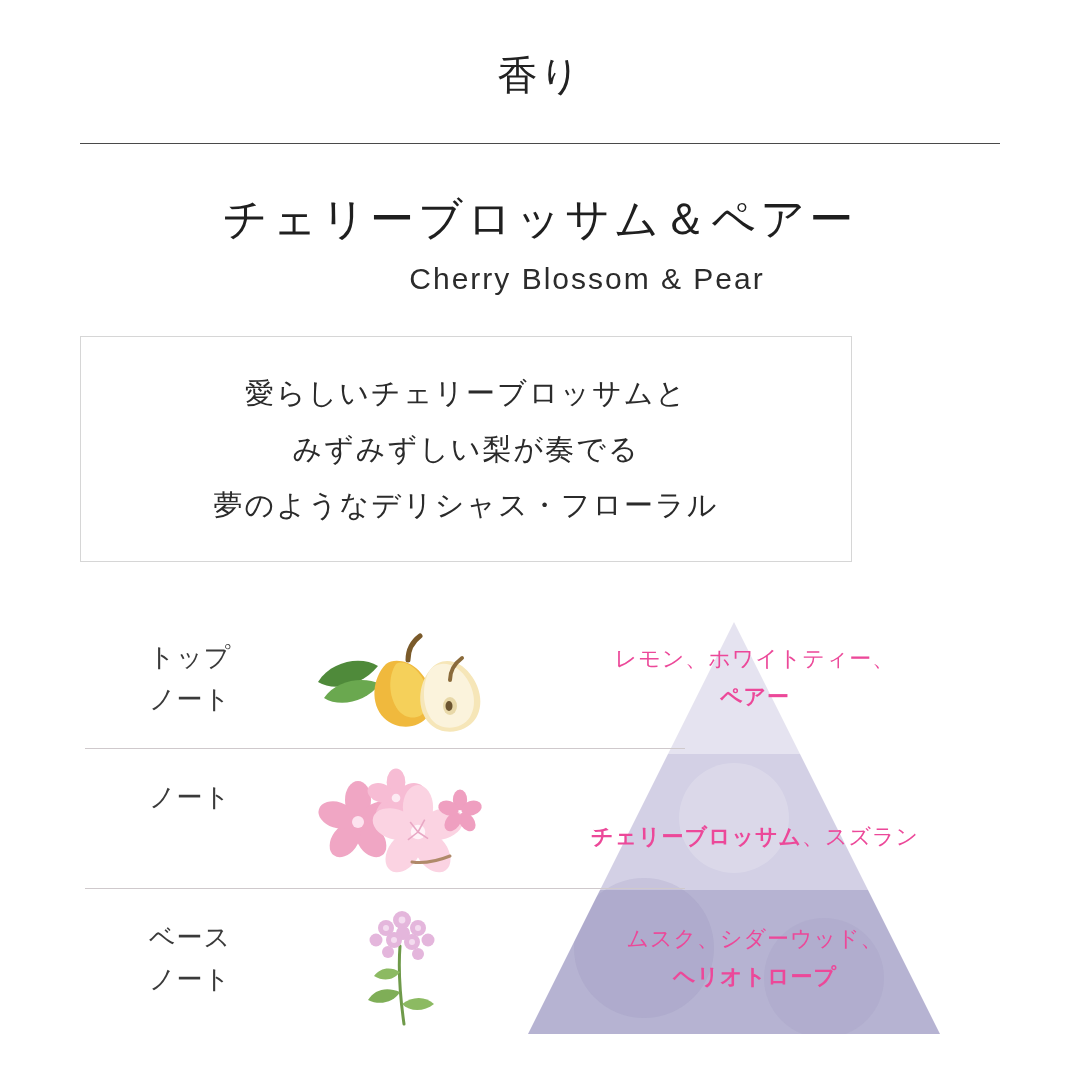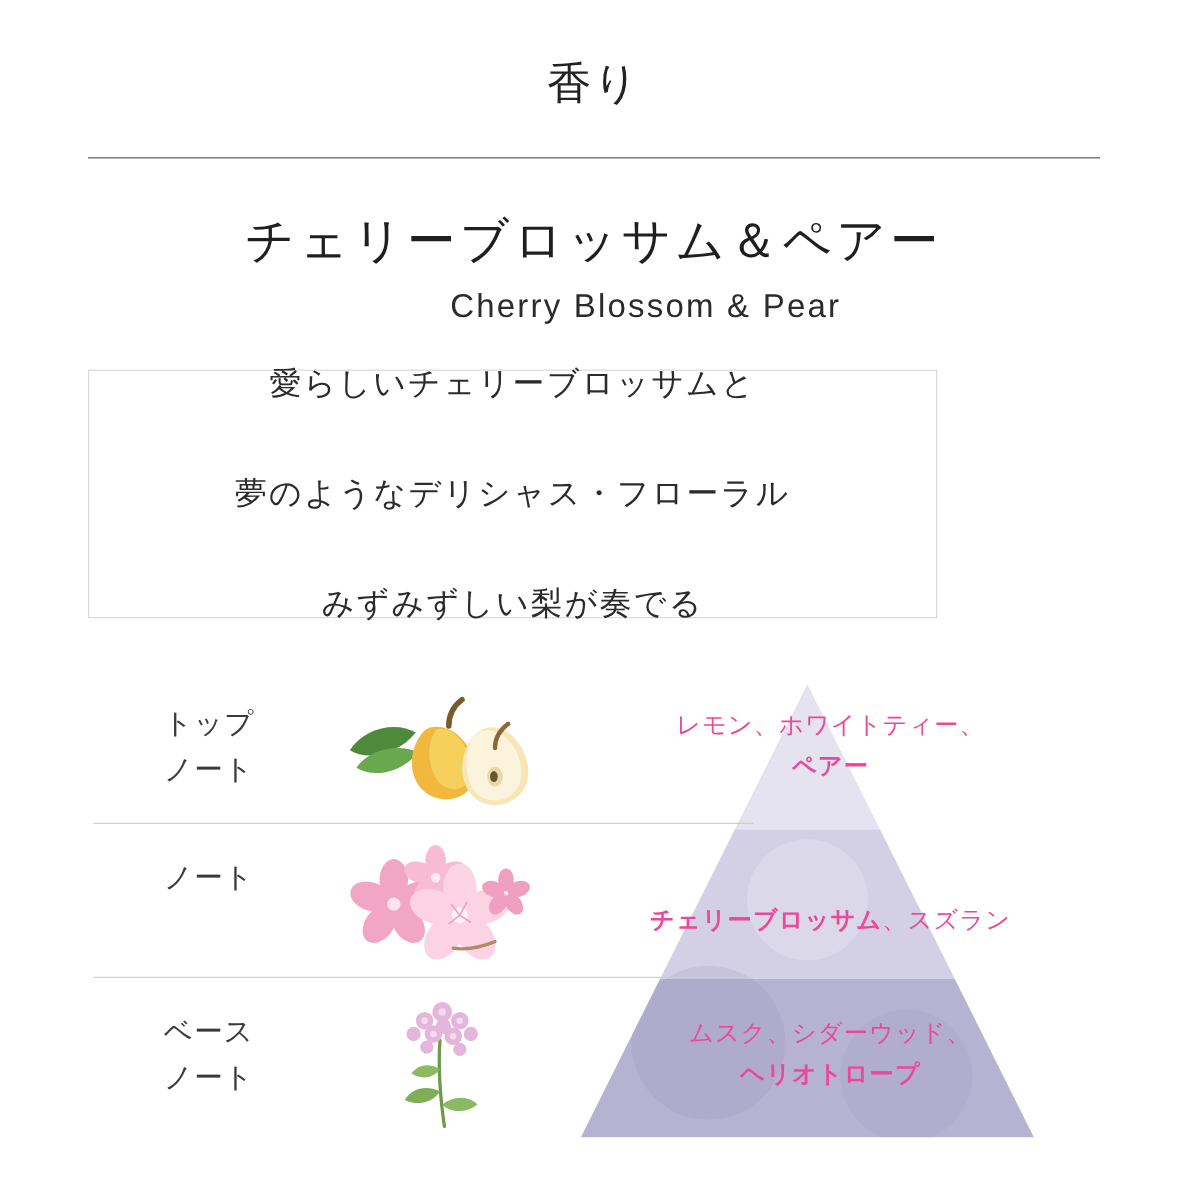--- a/index.html
+++ b/index.html
@@ -76,21 +76,20 @@
     top: 336px;
     left: 80px;
     width: 772px;
     height: 226px;
     border: 1px solid #d6d6d6;
     box-sizing: border-box;
     display: flex;
     flex-direction: column;
     align-items: center;
     justify-content: center;
-    gap: 44px;
   }
   .desc-line {
     font-size: 29px;
     line-height: 56px;
     letter-spacing: 2px;
     color: #2b2b2b;
     text-align: center;
     white-space: nowrap;
   }
 
@@ -176,22 +175,22 @@
 <div class="page">
 
   <div class="header-title">香り</div>
   <div class="header-rule"></div>
 
   <div class="scent-name-ja">チェリーブロッサム＆ペアー</div>
   <div class="scent-name-en">Cherry Blossom &amp; Pear</div>
 
   <div class="desc-box">
     <div class="desc-line">愛らしいチェリーブロッサムと</div>
+    <div class="desc-line">みずみずしい梨が奏でる</div>
     <div class="desc-line">夢のようなデリシャス・フローラル</div>
-    <div class="desc-line">みずみずしい梨が奏でる</div>
   </div>
 
   <div class="pyramid">
     <svg class="pyr-svg" width="420" height="420" viewBox="0 0 420 420" xmlns="http://www.w3.org/2000/svg">
       <defs>
         <clipPath id="tri">
           <polygon points="210,4 416,416 4,416"></polygon>
         </clipPath>
       </defs>
       <g clip-path="url(#tri)">

